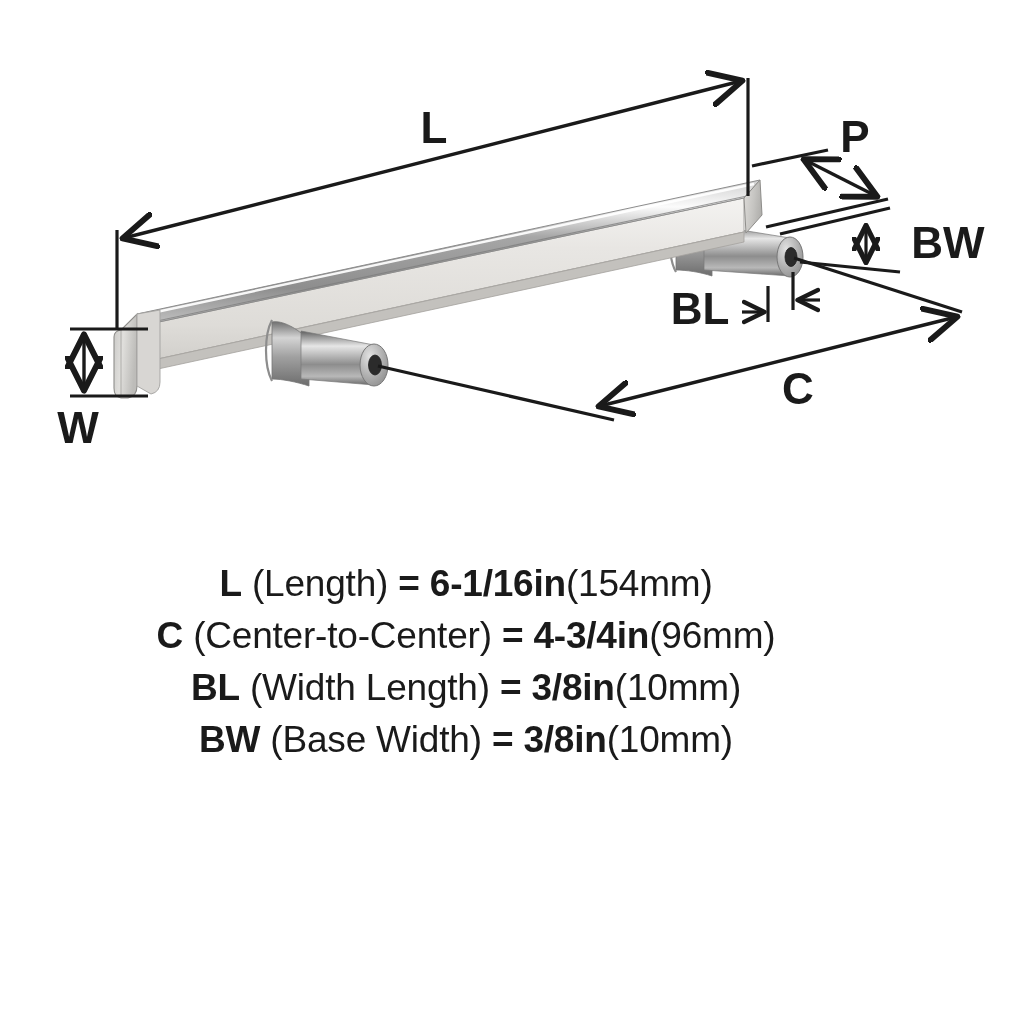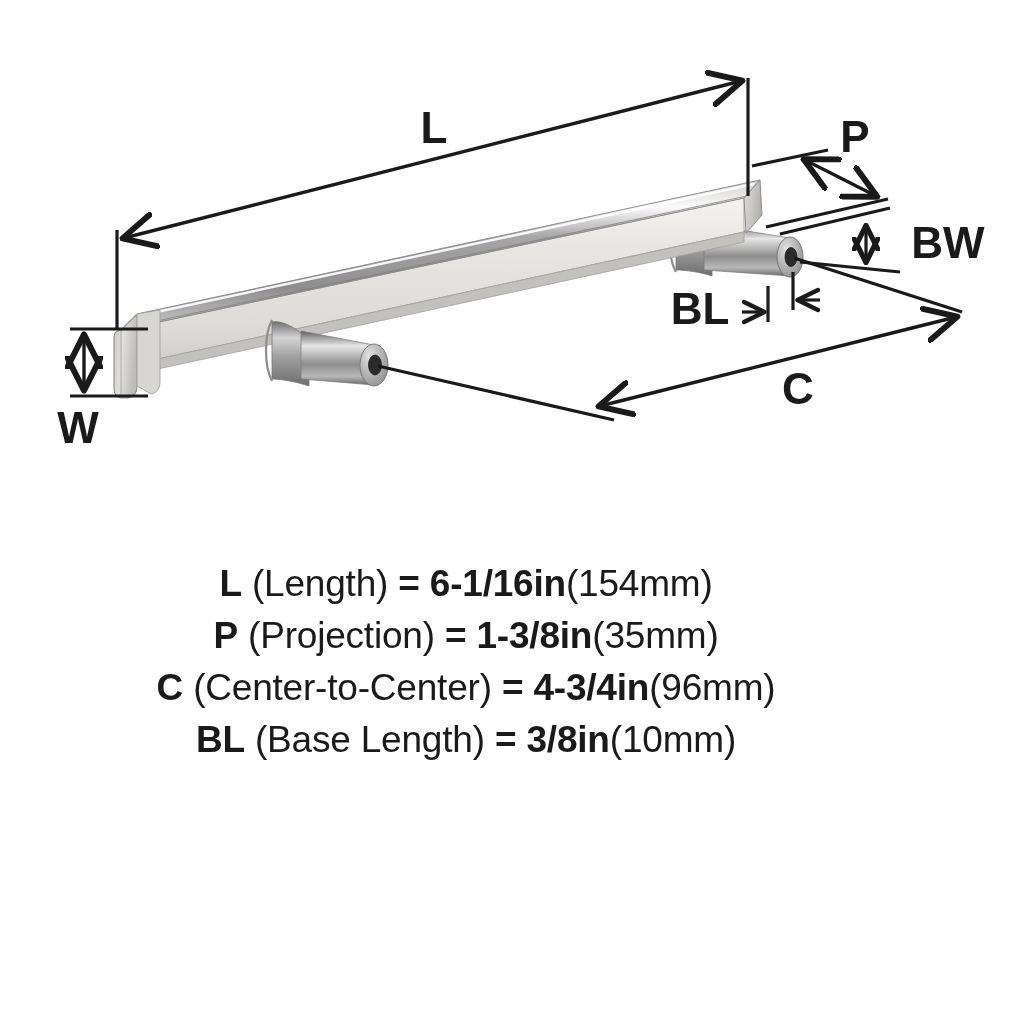--- a/index.html
+++ b/index.html
@@ -253,37 +253,37 @@
   <div id="spec-list">
 
     <div class="spec-row">
       <span class="code">L</span>
       <span class="name">(Length)</span>
       <span class="eq">=</span>
       <span class="value">6-1/16in</span><span class="metric">(154mm)</span>
     </div>
 
 
-    <div class="spec-row">
-      <span class="code">P</span>
-      <span class="name">(Projection)</span>
-      <span class="eq">=</span>
-      <span class="value">1-3/8in</span><span class="metric">(35mm)</span>
-    </div>
 
     <div class="spec-row">
       <span class="code">C</span>
       <span class="name">(Center-to-Center)</span>
       <span class="eq">=</span>
       <span class="value">4-3/4in</span><span class="metric">(96mm)</span>
     </div>
 
     <div class="spec-row">
       <span class="code">BL</span>
-      <span class="name">(Base Length)</span>
+      <span class="name">(Width Length)</span>
       <span class="eq">=</span>
       <span class="value">3/8in</span><span class="metric">(10mm)</span>
     </div>
 
+    <div class="spec-row">
+      <span class="code">BW</span>
+      <span class="name">(Base Width)</span>
+      <span class="eq">=</span>
+      <span class="value">3/8in</span><span class="metric">(10mm)</span>
+    </div>
 
   </div>
 
 </div>
 
 </body></html>

